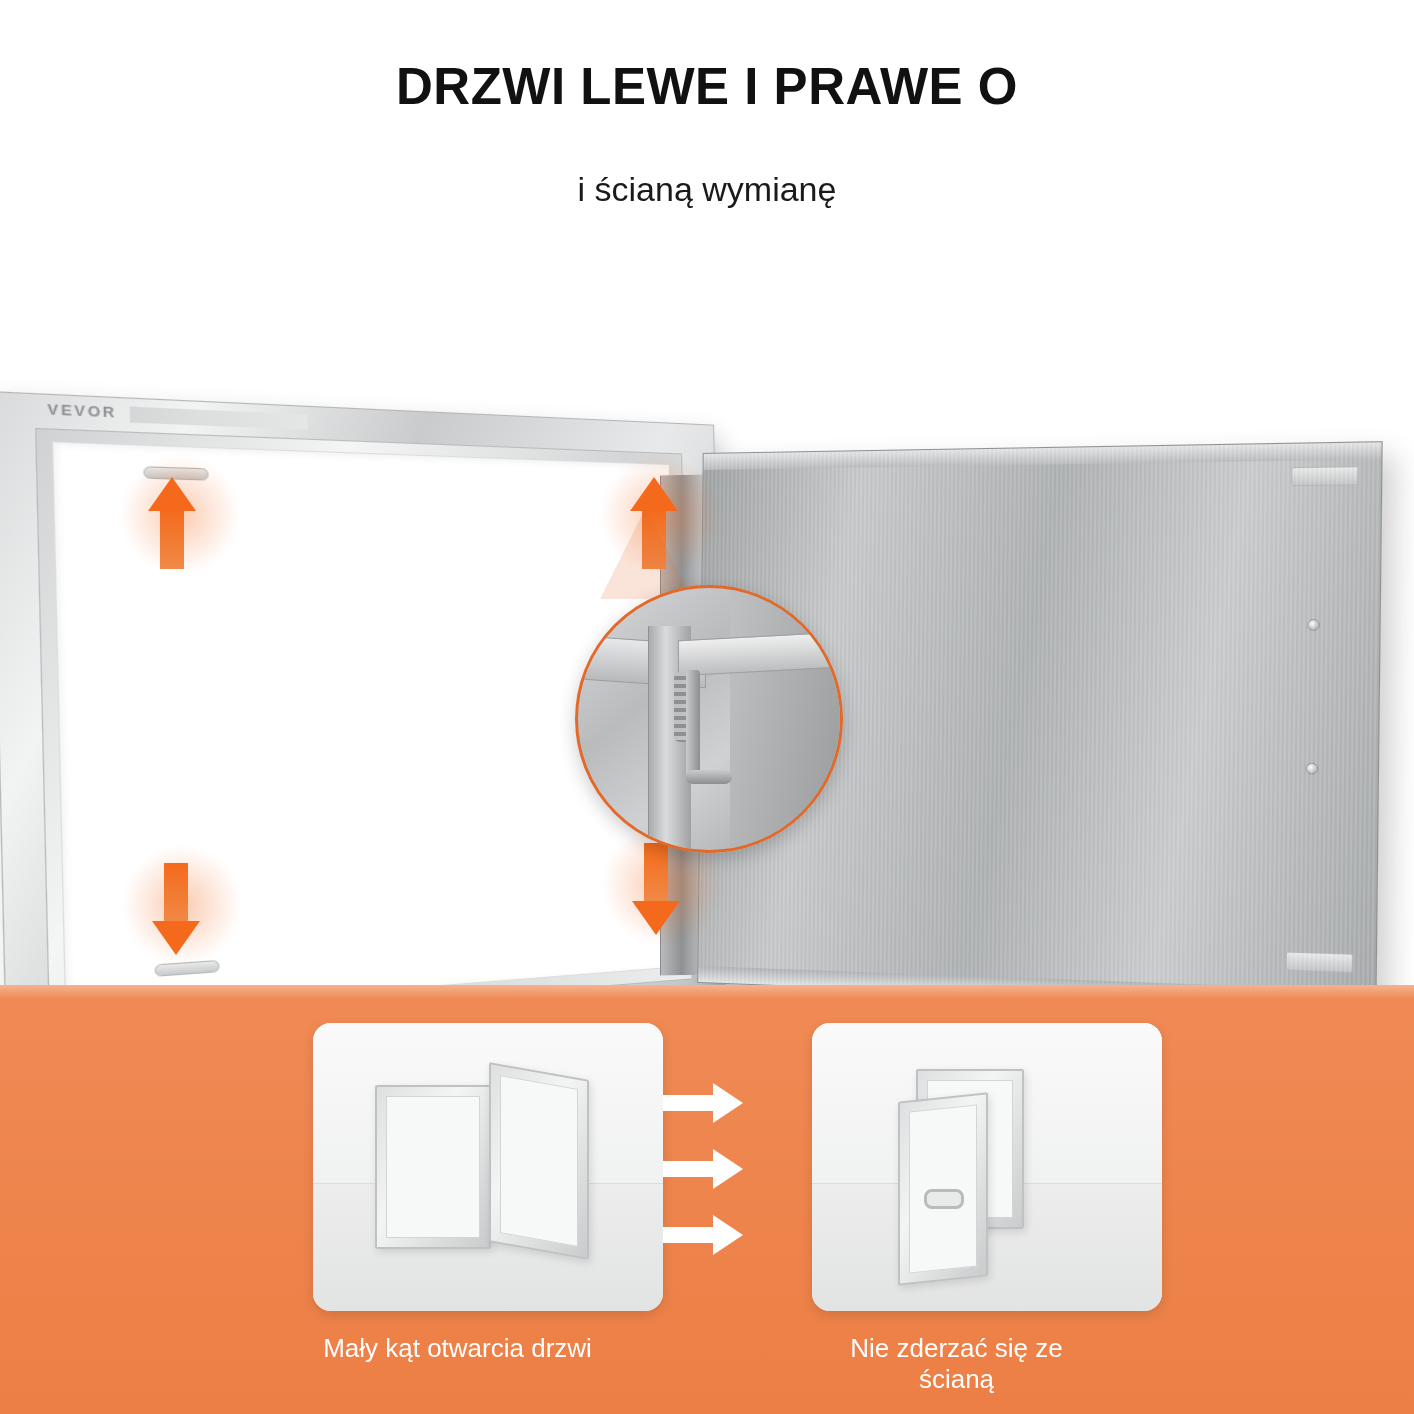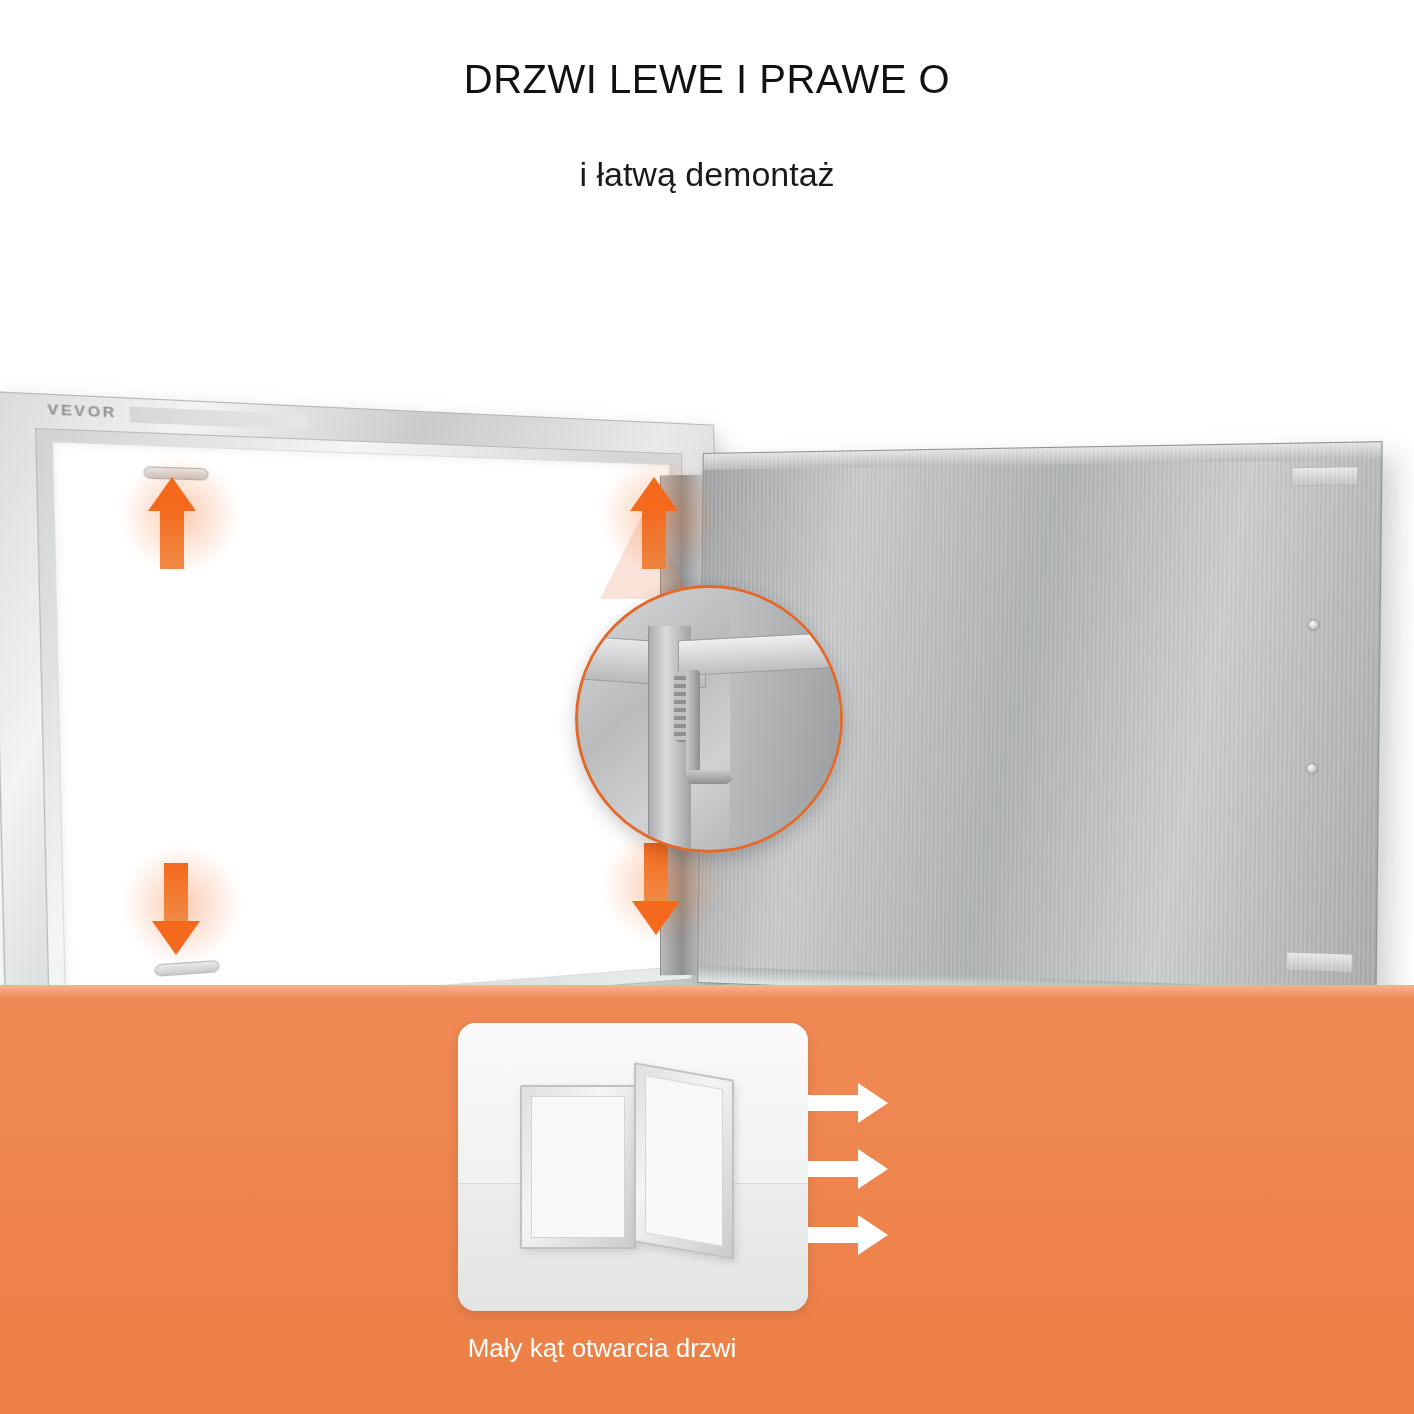--- a/index.html
+++ b/index.html
@@ -15,22 +15,22 @@
     overflow: hidden;
     position: relative;
   }
 
   
   .headline {
     text-align: center;
     padding-top: 52px;
   }
   .headline .line {
-    font-size: 40px;
-    font-weight: 400;
+    font-size: 51px;
+    font-weight: 700;
     letter-spacing: 0.5px;
     line-height: 1.38;
     color: #111111;
   }
   .subhead {
     text-align: center;
     margin-top: 42px;
   }
   .subhead .sline1 {
     font-size: 30px;
@@ -377,21 +377,21 @@
   }
 </style>
 </head>
 <body>
 
 <div class="headline">
   <div class="line">DRZWI LEWE I PRAWE O</div>
 </div>
 
 <div class="subhead">
-  <div class="sline2">i łatwą demontaż</div>
+  <div class="sline2">i ścianą wymianę</div>
 </div>
 
 <div class="hero">
 
   <div class="frame-left">
     <div class="outer"></div>
     <div class="brand">VEVOR</div>
     <div class="label-strip"></div>
     <div class="inner-lip">
       <div class="opening"></div>
@@ -474,15 +474,29 @@
       <div class="w-arrow">
         <div class="wshaft"></div>
           <div class="whead"></div>
       </div>
       <div class="w-arrow">
         <div class="wshaft"></div>
           <div class="whead"></div>
       </div>
     </div>
 
+    <div class="card">
+      <div class="thumb">
+        <div class="wall-line"></div>
+        <div class="floor"></div>
+        <div class="mini-frame" style="left:104px; top:46px; width:104px; height:156px;">
+          <div class="cut"></div>
+        </div>
+        <div class="mini-frame" style="left:86px; top:74px; width:86px; height:180px; transform: skewY(-6deg);">
+          <div class="cut"></div>
+        </div>
+        <div class="handle" style="left:112px; top:166px;"></div>
+      </div>
+      <div class="caption">Nie zderzać się ze ścianą</div>
+    </div>
 
   </div>
 </div>
 
 </body></html>

